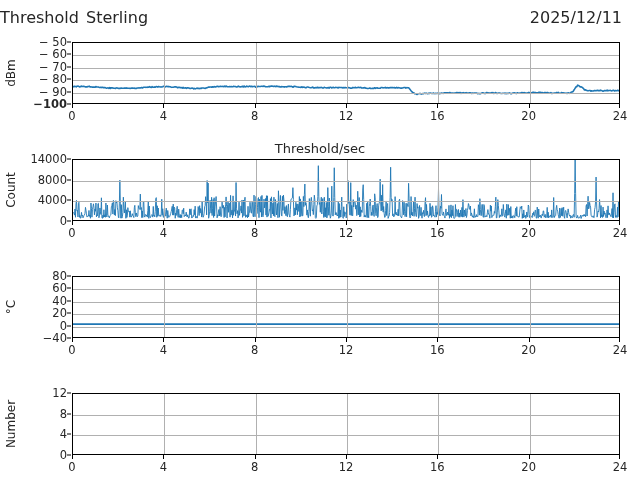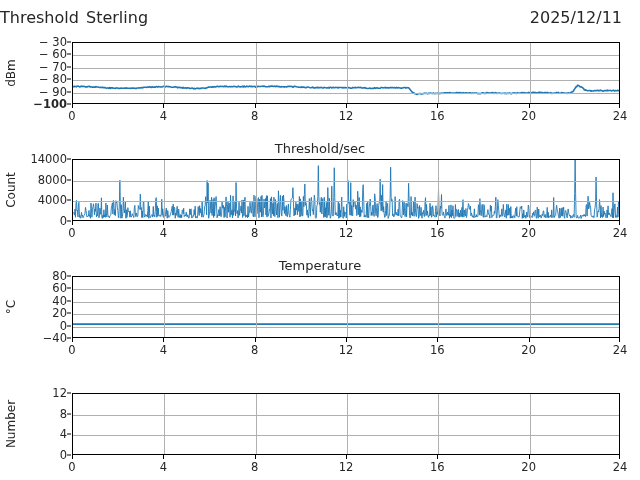--- a/index.html
+++ b/index.html
@@ -66,21 +66,21 @@
   <div class="hdr" id="hdr-station">Sterling</div>
   <div class="hdr" id="hdr-center">Threshold</div>
   <div class="hdr" id="hdr-date">2025/12/11</div>
 
   <div class="panel" id="panel-0">
 
     <div class="axname-wrap">
       <span class="axname rot">dBm</span>
     </div>
     <div class="ylabels">
-        <div class="ytick" style="top: 0px;">− 30</div>
+        <div class="ytick" style="top: 0px;">− 50</div>
         <div class="ytick" style="top: 12.4px;">− 60</div>
         <div class="ytick" style="top: 24.8px;">− 70</div>
         <div class="ytick" style="top: 37.2px;">− 80</div>
         <div class="ytick" style="top: 49.6px;">− 90</div>
         <div class="ytick" style="top: 62px; font-weight: bold;">−100</div>
       </div>
     <div class="plotbox">
       <svg class="trace" width="548" height="62">
           <path d="M0.00 43.47L0.82 43.84L1.63 43.25L2.45 43.47L3.26 43.83L4.08 43.19L4.89 43.15L5.71 43.26L6.52 43.92L7.34 43.79L8.15 43.09L8.97 43.38L9.79 43.44L10.60 43.24L11.42 43.47L12.23 43.85L13.05 43.81L13.86 43.90L14.68 43.62L15.49 43.57L16.31 43.17L17.13 44.06L17.94 43.88L18.76 43.95L19.57 44.09L20.39 44.06L21.20 44.09L22.02 44.32L22.83 43.60L23.65 43.95L24.46 44.06L25.28 44.01L26.10 44.36L26.91 44.47L27.73 44.23L28.54 44.60L29.36 44.27L30.17 44.59L30.99 44.49L31.80 44.59L32.62 44.84L33.43 45.17L34.25 45.07L35.07 44.87L35.88 45.42L36.70 44.59L37.51 45.38L38.33 44.69L39.14 45.11L39.96 44.84L40.77 45.32L41.59 45.29L42.40 45.40L43.22 45.07L44.04 44.90L44.85 45.32L45.67 45.36L46.48 45.18L47.30 45.41L48.11 44.96L48.93 45.31L49.74 45.25L50.56 45.30L51.38 45.16L52.19 45.03L53.01 45.13L53.82 44.90L54.64 45.20L55.45 45.20L56.27 45.22L57.08 45.39L57.90 45.25L58.71 45.09L59.53 45.06L60.35 45.26L61.16 45.12L61.98 45.44L62.79 45.37L63.61 45.39L64.42 44.99L65.24 45.03L66.05 44.86L66.87 44.98L67.68 44.87L68.50 44.53L69.32 45.00L70.13 44.58L70.95 44.19L71.76 44.26L72.58 44.33L73.39 44.23L74.21 44.44L75.02 43.93L75.84 44.14L76.65 43.65L77.47 44.25L78.29 44.46L79.10 43.68L79.92 44.22L80.73 44.29L81.55 43.91L82.36 44.24L83.18 43.46L83.99 43.74L84.81 44.07L85.63 43.50L86.44 43.76L87.26 43.99L88.07 43.86L88.89 43.95L89.70 43.78L90.52 43.25L91.33 43.24L92.15 43.88L92.96 43.59L93.78 43.21L94.60 43.65L95.41 43.41L96.23 43.64L97.04 43.75L97.86 44.07L98.67 44.33L99.49 44.18L100.30 44.27L101.12 44.07L101.93 43.88L102.75 43.90L103.57 43.97L104.38 44.68L105.20 44.64L106.01 44.17L106.83 44.64L107.64 44.53L108.46 44.66L109.27 45.16L110.09 44.39L110.90 45.11L111.72 45.03L112.54 44.72L113.35 45.42L114.17 44.88L114.98 44.79L115.80 44.92L116.61 45.35L117.43 45.48L118.24 45.18L119.06 44.94L119.88 45.18L120.69 45.85L121.51 45.35L122.32 45.83L123.14 45.55L123.95 45.07L124.77 45.50L125.58 45.38L126.40 45.61L127.21 45.25L128.03 45.53L128.85 45.00L129.66 44.96L130.48 45.06L131.29 45.30L132.11 45.40L132.92 45.10L133.74 44.86L134.55 44.61L135.37 44.13L136.18 44.12L137.00 44.03L137.82 44.01L138.63 44.26L139.45 43.75L140.26 44.18L141.08 43.58L141.89 43.91L142.71 44.04L143.52 43.45L144.34 43.33L145.15 43.61L145.97 43.60L146.79 43.55L147.60 43.26L148.42 43.57L149.23 43.56L150.05 43.35L150.86 43.74L151.68 43.03L152.49 43.62L153.31 43.02L154.13 43.69L154.94 43.80L155.76 43.74L156.57 43.53L157.39 43.75L158.20 43.48L159.02 43.81L159.83 43.70L160.65 43.34L161.46 43.50L162.28 43.49L163.10 43.85L163.91 43.98L164.73 43.56L165.54 43.13L166.36 43.81L167.17 43.88L167.99 43.74L168.80 43.67L169.62 43.26L170.43 43.86L171.25 43.02L172.07 43.83L172.88 43.77L173.70 43.05L174.51 43.39L175.33 43.66L176.14 43.29L176.96 43.08L177.77 43.72L178.59 43.29L179.40 43.73L180.22 43.44L181.04 43.55L181.85 43.28L182.67 44.12L183.48 44.03L184.30 43.73L185.11 43.27L185.93 43.49L186.74 43.43L187.56 43.49L188.38 43.20L189.19 43.28L190.01 43.48L190.82 43.07L191.64 43.26L192.45 43.68L193.27 43.71L194.08 43.78L194.90 43.80L195.71 43.33L196.53 43.72L197.35 43.20L198.16 43.13L198.98 43.08L199.79 43.21L200.61 43.54L201.42 43.12L202.24 43.60L203.05 43.05L203.87 43.54L204.68 43.25L205.50 43.64L206.32 43.55L207.13 43.99L207.95 43.89L208.76 43.62L209.58 43.76L210.39 43.73L211.21 44.09L212.02 43.69L212.84 43.70L213.65 44.04L214.47 43.54L215.29 43.40L216.10 43.40L216.92 43.38L217.73 43.54L218.55 43.37L219.36 43.87L220.18 44.11L220.99 43.40L221.81 43.41L222.63 43.50L223.44 43.81L224.26 43.94L225.07 44.06L225.89 44.27L226.70 44.18L227.52 44.37L228.33 43.85L229.15 44.48L229.96 43.92L230.78 44.16L231.60 44.31L232.41 44.70L233.23 44.70L234.04 43.98L234.86 44.03L235.67 44.32L236.49 44.51L237.30 44.69L238.12 44.82L238.93 44.39L239.75 44.10L240.57 44.89L241.38 44.70L242.20 44.85L243.01 44.58L243.83 44.84L244.64 44.23L245.46 44.83L246.27 44.63L247.09 44.79L247.90 44.39L248.72 44.55L249.54 44.96L250.35 45.02L251.17 44.35L251.98 44.57L252.80 44.71L253.61 45.01L254.43 44.85L255.24 44.45L256.06 45.09L256.88 44.23L257.69 44.19L258.51 44.85L259.32 44.81L260.14 44.30L260.95 44.72L261.77 44.75L262.58 44.38L263.40 44.47L264.21 44.46L265.03 45.01L265.85 44.42L266.66 44.51L267.48 44.54L268.29 44.46L269.11 44.62L269.92 44.92L270.74 44.50L271.55 44.84L272.37 44.52L273.18 44.72L274.00 44.69L274.82 44.62L275.63 44.65L276.45 44.71L277.26 45.16L278.08 45.25L278.89 45.20L279.71 44.43L280.52 44.63L281.34 44.75L282.15 44.37L282.97 44.61L283.79 44.73L284.60 44.42L285.42 44.23L286.23 44.41L287.05 44.63L287.86 44.29L288.68 45.06L289.49 45.03L290.31 44.81L291.13 45.01L291.94 44.46L292.76 45.27L293.57 45.17L294.39 45.43L295.20 45.48L296.02 45.32L296.83 44.97L297.65 45.44L298.46 45.45L299.28 45.40L300.10 45.38L300.91 45.43L301.73 44.71L302.54 45.32L303.36 45.02L304.17 44.75L304.99 45.30L305.80 45.21L306.62 45.24L307.43 45.22L308.25 44.45L309.07 44.47L309.88 44.87L310.70 44.72L311.51 44.78L312.33 44.34L313.14 45.02L313.96 44.65L314.77 44.84L315.59 44.71L316.40 44.89L317.22 44.46L318.04 44.61L318.85 44.56L319.67 44.66L320.48 44.79L321.30 44.55L322.11 45.04L322.93 44.88L323.74 44.28L324.56 44.99L325.38 44.65L326.19 44.79L327.01 44.94L327.82 45.10L328.64 45.10L329.45 45.03L330.27 44.77L331.08 44.57L332.00 44.49L332.91 45.16L333.82 44.64L334.74 44.75L335.65 44.69L336.51 45.74L337.36 46.88L338.22 48.03L339.07 48.84L339.93 49.68L340.79 49.82L341.64 50.67L342.50 50.78L343.32 50.99L344.13 51.43L344.95 50.73L345.76 50.81L346.58 50.57L347.39 50.44L348.21 51.09L349.02 50.86L349.84 50.48L350.65 50.61L351.47 50.14L352.29 50.56L353.10 50.11L353.92 50.56L354.73 50.73L355.55 50.20L356.36 50.49L357.18 50.03L357.99 50.23L358.81 50.53L359.63 50.55L360.44 50.05L361.26 50.56L362.07 50.58L362.89 50.18L363.70 50.47L364.52 50.41L365.33 49.97L366.15 50.78L366.96 50.29L367.78 50.42L368.60 50.10L369.41 50.31L370.23 50.41L371.04 49.82L371.86 50.23L372.67 49.71L373.49 50.21L374.30 49.77L375.12 50.05L375.93 49.88L376.75 49.52L377.57 50.04L378.38 49.93L379.20 50.16L380.01 50.09L380.83 50.25L381.64 50.09L382.46 50.04L383.27 49.64L384.09 49.88L384.90 49.59L385.72 49.68L386.54 49.66L387.35 49.55L388.17 50.31L388.98 49.86L389.80 50.07L390.61 49.65L391.43 49.95L392.24 50.03L393.06 49.59L393.88 50.01L394.69 50.05L395.51 50.30L396.32 49.74L397.14 49.78L397.95 49.94L398.77 50.53L399.58 49.96L400.40 50.33L401.21 50.14L402.03 49.94L402.85 49.95L403.66 50.12L404.48 50.67L405.29 50.37L406.11 50.70L406.92 50.40L407.74 50.68L408.55 50.19L409.37 49.73L410.18 49.88L411.00 50.47L411.82 50.42L412.63 50.42L413.45 49.60L414.26 49.64L415.08 49.90L415.89 50.09L416.71 50.01L417.52 50.28L418.34 49.67L419.15 49.92L419.97 49.56L420.79 50.36L421.60 50.19L422.42 49.54L423.23 49.90L424.05 50.47L424.86 50.23L425.68 50.05L426.49 49.95L427.31 50.24L428.13 50.56L428.94 50.57L429.76 50.29L430.57 50.28L431.39 50.52L432.20 50.03L433.02 50.65L433.83 50.31L434.65 50.38L435.46 50.44L436.28 49.88L437.10 50.28L437.91 50.67L438.73 50.58L439.54 50.12L440.36 50.10L441.17 49.89L441.99 50.08L442.80 50.36L443.62 50.45L444.43 49.69L445.25 50.02L446.07 50.24L446.88 50.17L447.70 50.13L448.51 49.61L449.33 49.65L450.14 50.14L450.96 49.66L451.77 49.80L452.59 50.14L453.40 50.17L454.22 49.94L455.04 49.88L455.85 49.42L456.67 50.24L457.48 49.87L458.30 50.17L459.11 49.50L459.93 49.38L460.74 49.34L461.56 49.65L462.38 49.49L463.19 50.08L464.01 49.73L464.82 50.05L465.64 49.38L466.45 49.40L467.27 49.35L468.08 49.48L468.90 49.84L469.71 49.65L470.53 49.92L471.35 49.63L472.16 49.52L472.98 50.04L473.79 49.62L474.61 49.44L475.42 49.85L476.24 50.27L477.05 50.08L477.87 49.59L478.68 50.37L479.50 50.33L480.32 50.19L481.13 50.10L481.95 50.04L482.76 50.09L483.58 49.51L484.39 49.74L485.21 49.41L486.02 50.14L486.84 50.32L487.65 50.30L488.47 49.54L489.29 50.06L490.10 49.71L490.92 50.20L491.73 50.04L492.55 50.19L493.36 50.16L494.18 50.44L494.99 49.77L495.81 50.01L496.63 50.36L497.48 49.98L498.34 48.97L499.19 48.96L500.05 48.52L500.81 47.31L501.57 46.16L502.33 44.93L503.09 43.80L503.86 43.64L504.62 42.13L505.47 42.44L506.33 43.06L507.19 43.93L508.04 43.78L508.90 44.14L509.75 44.81L510.61 45.55L511.47 46.96L512.23 46.80L512.99 47.26L513.75 47.33L514.57 47.78L515.38 47.69L516.20 47.53L517.01 47.47L517.83 48.13L518.64 47.88L519.46 48.00L520.27 48.02L521.09 47.60L521.90 47.50L522.72 47.79L523.54 47.65L524.35 47.27L525.17 47.67L525.98 47.42L526.80 47.80L527.61 47.15L528.43 47.58L529.24 47.86L530.06 48.11L530.88 47.92L531.69 47.45L532.51 47.63L533.32 47.75L534.14 47.15L534.95 47.83L535.77 47.49L536.58 47.44L537.40 47.38L538.21 47.83L539.03 47.79L539.85 47.42L540.66 47.36L541.48 47.99L542.29 47.53L543.11 47.77L543.92 47.74L544.74 47.20L545.55 47.76L546.37 47.75L547.18 47.58L548.00 47.49" fill="none" stroke="#1f77b4" stroke-width="1.6" stroke-linejoin="round" stroke-linecap="round"></path>
         </svg>
@@ -157,21 +157,20 @@
         <div class="xtick" style="left: 548px;">24</div>
         <div class="xtickmark" style="left: 547px;"></div>
       </div>
   <div class="ytickmark" style="top: 78px;"></div>
       <div class="ytickmark" style="top: 57.33px;"></div>
       <div class="ytickmark" style="top: 36.67px;"></div>
       <div class="ytickmark" style="top: 16px;"></div>
     </div>
 
   <div class="panel" id="panel-2">
-    <div class="ptitle">Temperature</div>
     <div class="axname-wrap">
       <span class="axname rot">°C</span>
     </div>
     <div class="ylabels">
         <div class="ytick" style="top: 0px;">80</div>
         <div class="ytick" style="top: 12.4px;">60</div>
         <div class="ytick" style="top: 24.8px;">40</div>
         <div class="ytick" style="top: 37.2px;">20</div>
         <div class="ytick" style="top: 49.6px;">0</div>
         <div class="ytick" style="top: 62px;">−40</div>

